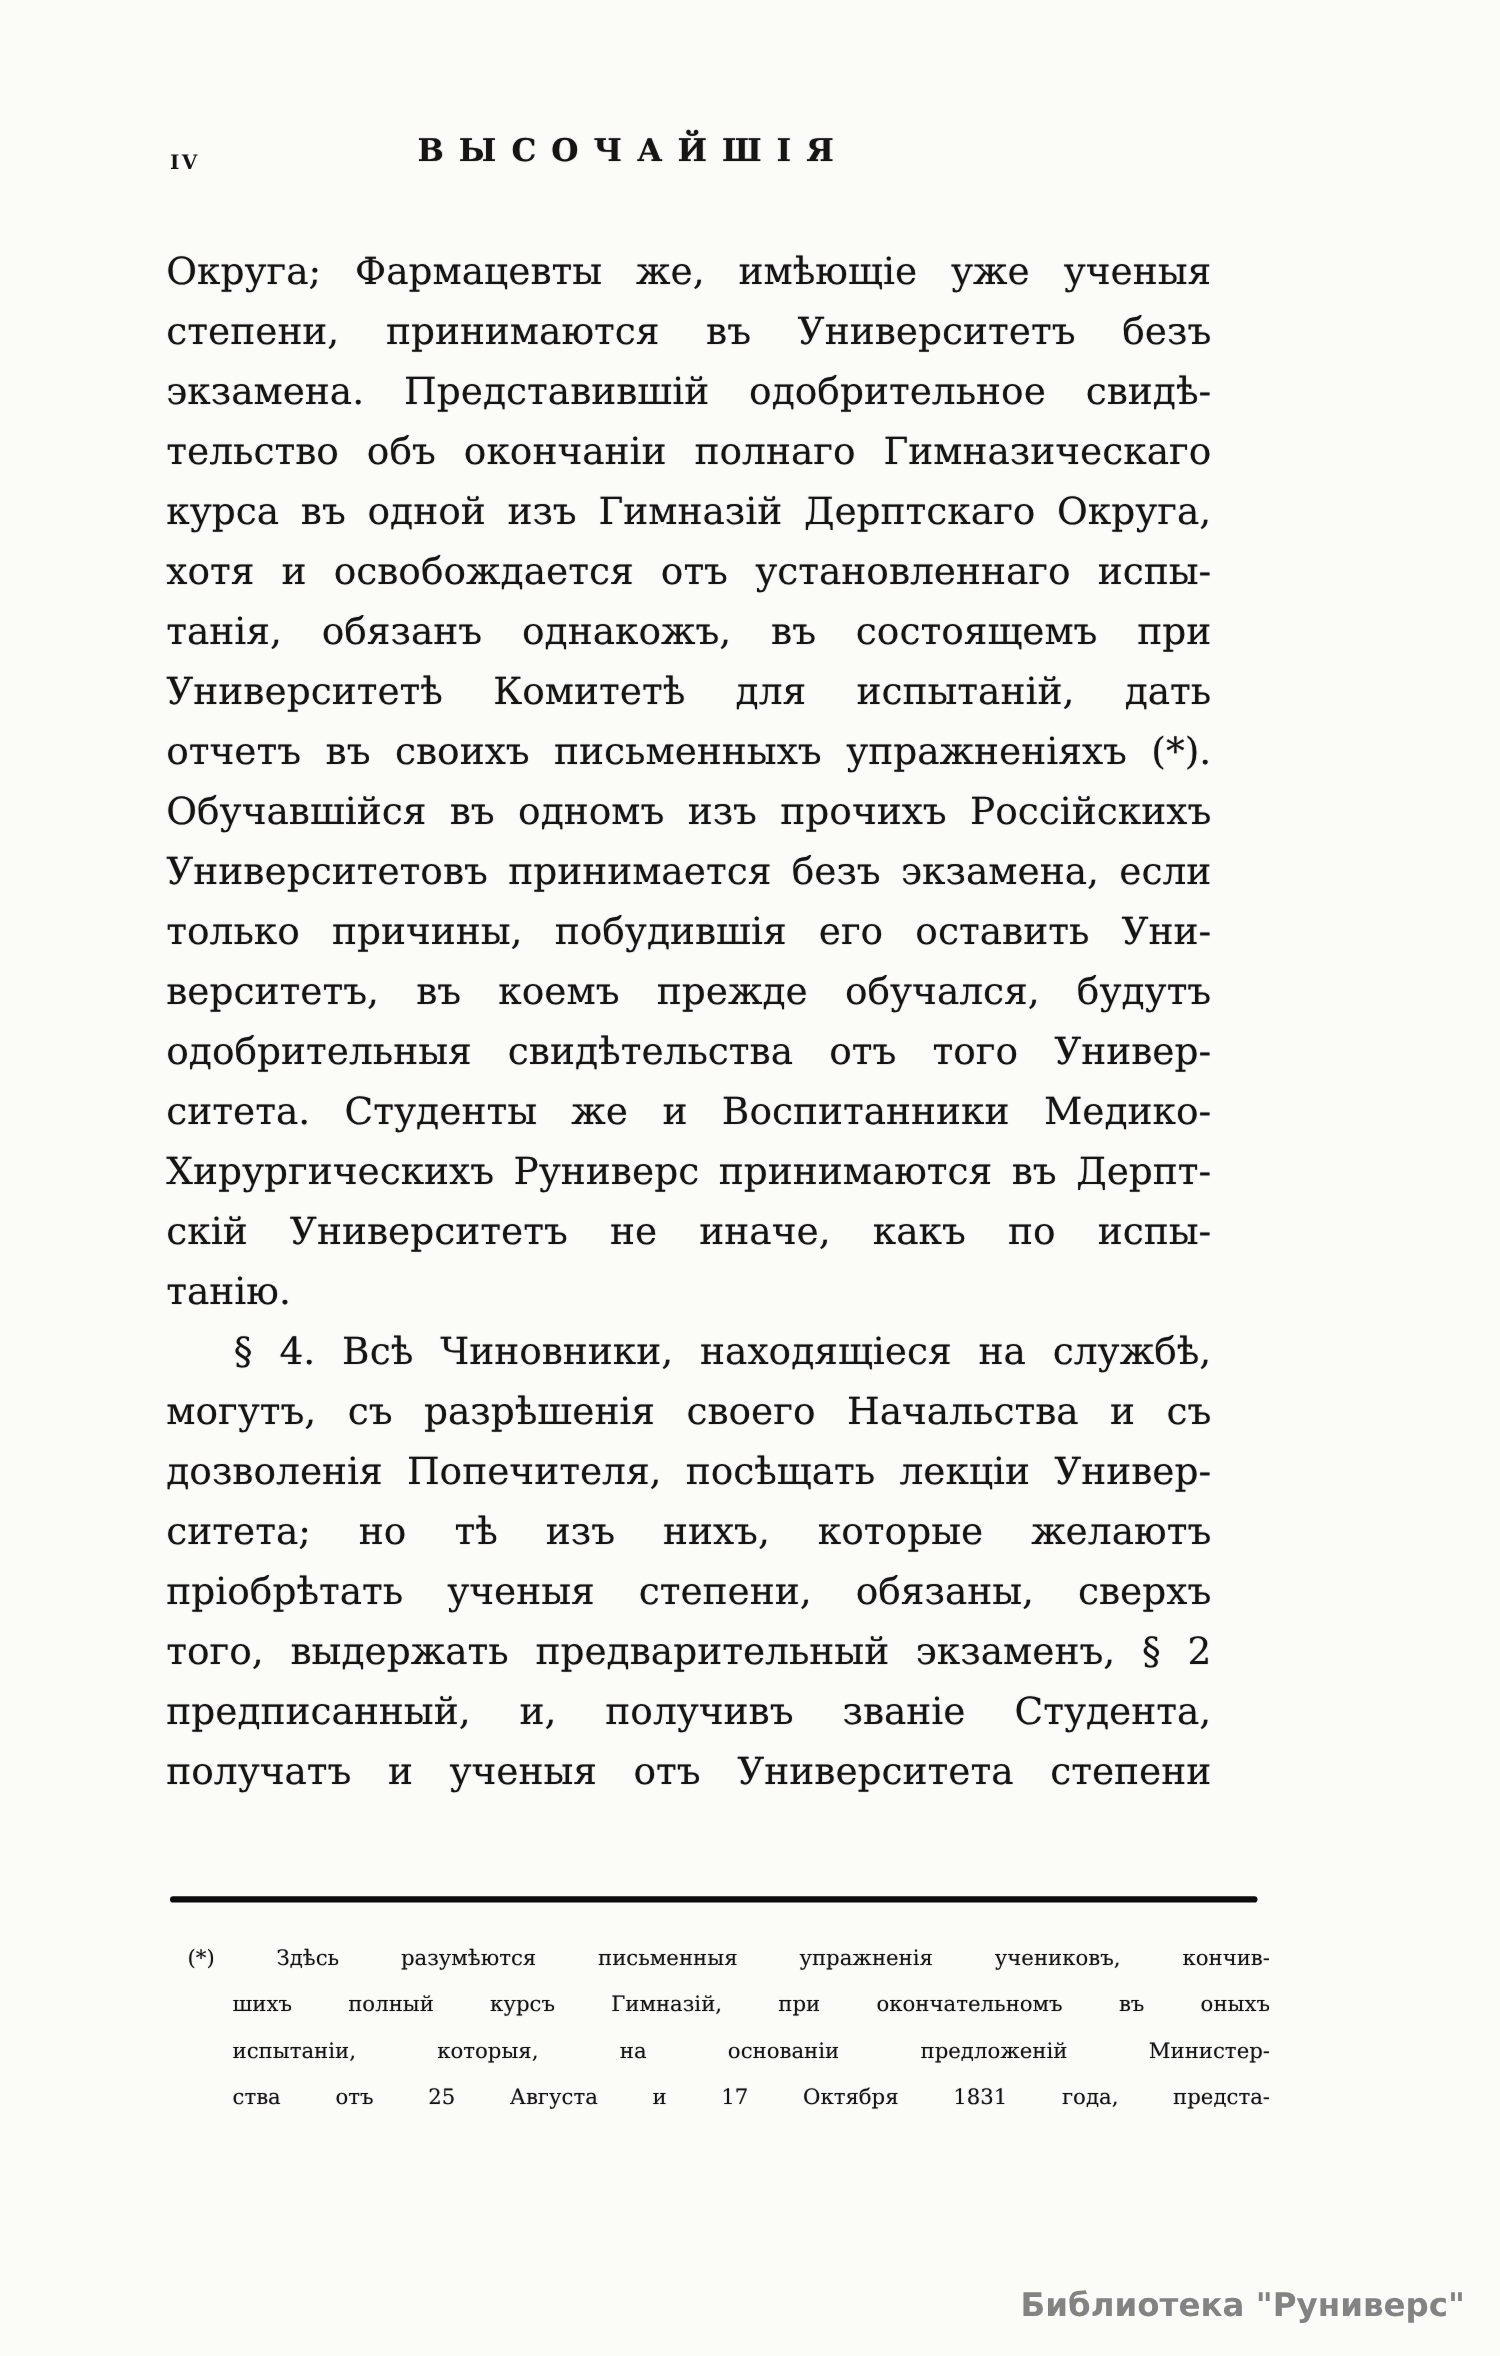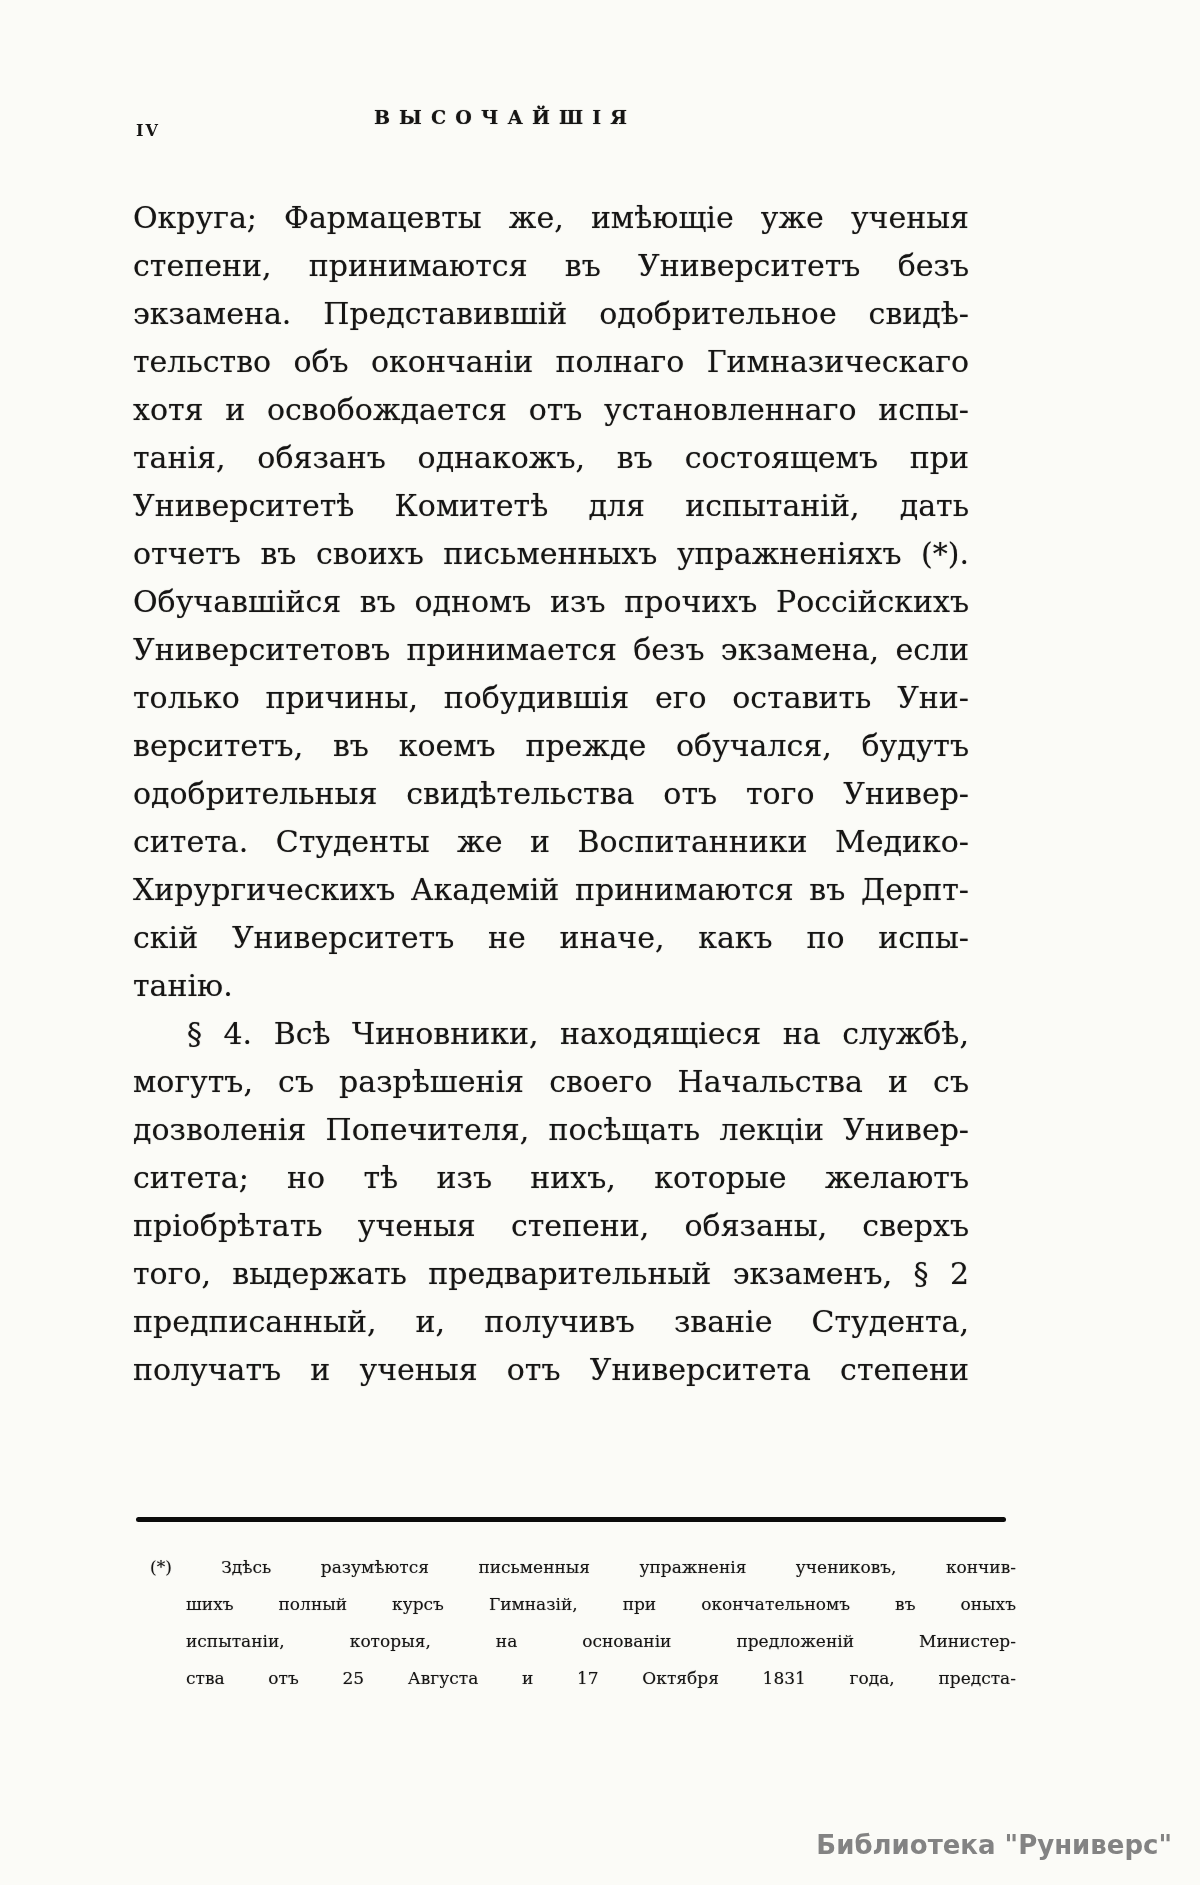--- a/index.html
+++ b/index.html
@@ -8,21 +8,21 @@
     position:relative; width:1200px; height:1885px;
     background:#fbfbf7; overflow:hidden;
     font-family:"DejaVu Serif", serif; color:#161514;
   }
   .pagenum {
     position:absolute; left:136px; top:114px;
     font-size:23px; font-weight:bold; font-variant:small-caps; letter-spacing:2px;
   }
   .header {
     position:absolute; left:133px; top:106px; width:735px;
-    text-align:center; font-size:19px; font-weight:bold;
+    text-align:center; font-size:25px; font-weight:bold;
     letter-spacing:0.48em; text-indent:0.48em;
     text-shadow:0 0 1px rgba(10,10,10,.5);
   }
   .body-block { position:absolute; left:133px; top:194px; width:836px; }
   .line {
     font-size:30px; line-height:48px; height:48px;
     text-align:justify; text-align-last:justify;
     text-shadow:0 0 1px rgba(10,10,10,.45);
   }
   .line.flush { text-align-last:left; }
@@ -51,31 +51,32 @@
 <div class="page">
 
   <div class="pagenum">iv</div>
   <div class="header">ВЫСОЧАЙШІЯ</div>
 
   <div class="body-block">
     <div class="line">Округа; Фармацевты же, имѣющіе уже ученыя</div>
     <div class="line">степени, принимаются въ Университетъ безъ</div>
     <div class="line">экзамена. Представившій одобрительное свидѣ-</div>
     <div class="line">тельство объ окончаніи полнаго Гимназическаго</div>
+    <div class="line">курса въ одной изъ Гимназій Дерптскаго Округа,</div>
     <div class="line">хотя и освобождается отъ установленнаго испы-</div>
     <div class="line">танія, обязанъ однакожъ, въ состоящемъ при</div>
     <div class="line">Университетѣ Комитетѣ для испытаній, дать</div>
     <div class="line">отчетъ въ своихъ письменныхъ упражненіяхъ (*).</div>
     <div class="line">Обучавшійся въ одномъ изъ прочихъ Россійскихъ</div>
     <div class="line">Университетовъ принимается безъ экзамена, если</div>
     <div class="line">только причины, побудившія его оставить Уни-</div>
     <div class="line">верситетъ, въ коемъ прежде обучался, будутъ</div>
     <div class="line">одобрительныя свидѣтельства отъ того Универ-</div>
     <div class="line">ситета. Студенты же и Воспитанники Медико-</div>
-    <div class="line">Хирургическихъ Академій принимаются въ Дерпт-</div>
+    <div class="line">Хирургическихъ Руниверс принимаются въ Дерпт-</div>
     <div class="line">скій Университетъ не иначе, какъ по испы-</div>
     <div class="line flush">танію.</div>
     <div class="line indent">§ 4. Всѣ Чиновники, находящіеся на службѣ,</div>
     <div class="line">могутъ, съ разрѣшенія своего Начальства и съ</div>
     <div class="line">дозволенія Попечителя, посѣщать лекціи Универ-</div>
     <div class="line">ситета; но тѣ изъ нихъ, которые желаютъ</div>
     <div class="line">пріобрѣтать ученыя степени, обязаны, сверхъ</div>
     <div class="line">того, выдержать предварительный экзаменъ, § 2</div>
     <div class="line">предписанный, и, получивъ званіе Студента,</div>
     <div class="line">получатъ и ученыя отъ Университета степени</div>

